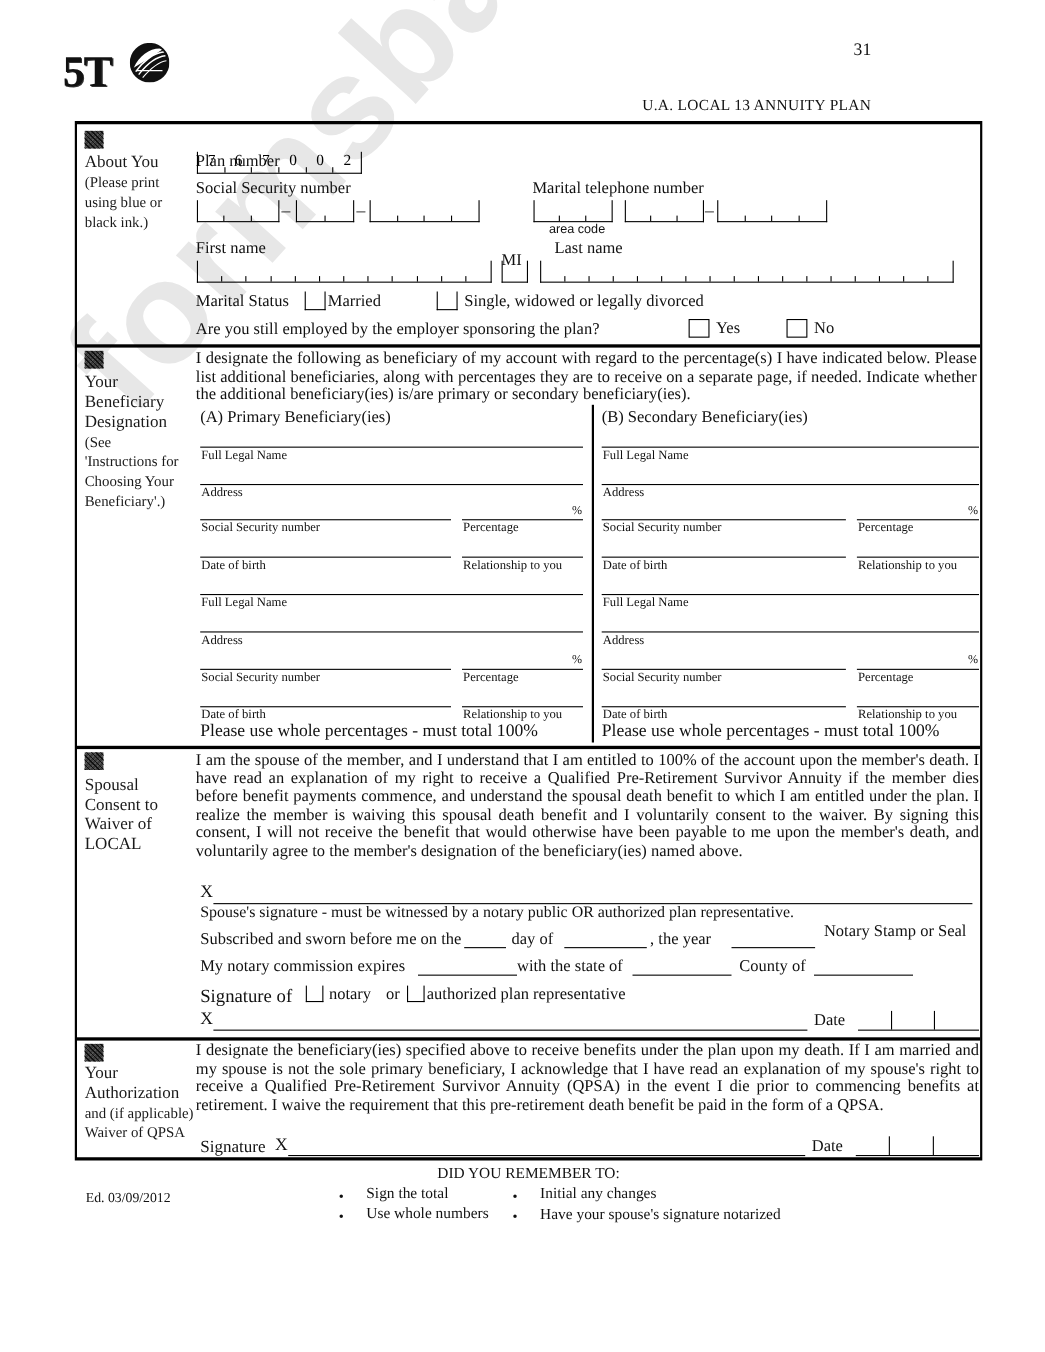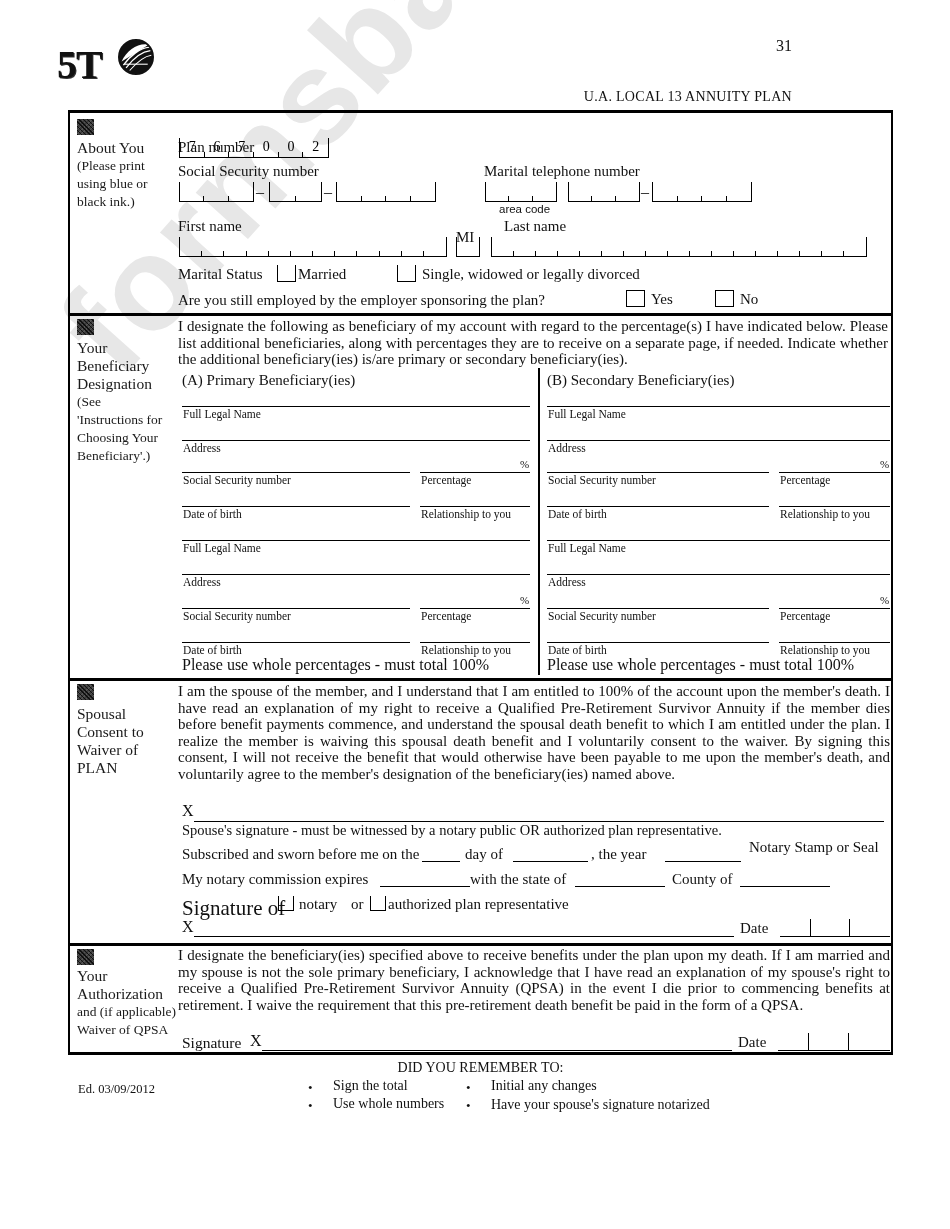--- a/index.html
+++ b/index.html
@@ -397,21 +397,21 @@
       </div>
 
       <div class="divider" style="top:565px;"></div>
 
       <div class="sec">
         <div class="marker" style="left:7px;top:571px;"></div>
         <div class="seclabel" style="left:7px;top:592px;width:100px;">
           <div>Spousal</div>
           <div>Consent to</div>
           <div>Waiver of</div>
-          <div>PLAN</div>
+          <div>LOCAL</div>
         </div>
 
         <div class="body-p" style="left:108px;top:570px;width:712px;text-align:justify;text-align-last:left;">I am the spouse of the member, and I understand that I am entitled to 100% of the account upon the member's death.  I have read an explanation of my right to receive a Qualified Pre-Retirement Survivor Annuity if the member dies before benefit payments commence, and understand the spousal death benefit to which I am entitled under the plan.  I realize the member is waiving this spousal death benefit and I voluntarily consent to the waiver.  By signing this consent, I will not receive the benefit that would otherwise have been payable to me upon the member's death, and voluntarily agree to the member's designation of the beneficiary(ies) named above.</div>
 
         <div class="t" style="left:112px;top:689px;font-size:16px;">X</div>
         <div class="rule" style="left:124px;top:708px;width:690px;"></div>
         <div class="t" style="left:112px;top:709px;font-size:14.5px;">Spouse's signature - must be witnessed by a notary public OR authorized plan representative.</div>
 
         <div class="t" style="left:112px;top:733px;font-size:15px;">Subscribed and sworn before me on the</div>
         <div class="rule" style="left:352px;top:748px;width:38px;"></div>
@@ -421,21 +421,21 @@
         <div class="rule" style="left:595px;top:748px;width:76px;"></div>
         <div class="t" style="left:679px;top:726px;font-size:15px;">Notary Stamp or Seal</div>
 
         <div class="t" style="left:112px;top:758px;font-size:15px;">My notary commission expires</div>
         <div class="rule" style="left:310px;top:773px;width:90px;"></div>
         <div class="t" style="left:400px;top:758px;font-size:15px;">with the state of</div>
         <div class="rule" style="left:505px;top:773px;width:90px;"></div>
         <div class="t" style="left:602px;top:758px;font-size:15px;">County of</div>
         <div class="rule" style="left:670px;top:773px;width:90px;"></div>
 
-        <div class="t" style="left:112px;top:783px;font-size:21px;">Signature of</div>
+        <div class="t" style="left:112px;top:783px;font-size:17px;">Signature of</div>
         <div class="cbox" style="left:208px;top:783px;width:16px;height:15px;"></div>
         <div class="t" style="left:229px;top:783px;font-size:15px;">notary</div>
         <div class="t" style="left:281px;top:783px;font-size:15px;">or</div>
         <div class="cbox" style="left:300px;top:783px;width:16px;height:15px;"></div>
         <div class="t" style="left:318px;top:783px;font-size:15px;">authorized plan representative</div>
 
         <div class="t" style="left:112px;top:805px;font-size:16px;">X</div>
         <div class="rule" style="left:124px;top:823px;width:540px;"></div>
         <div class="t" style="left:670px;top:807px;font-size:15px;">Date</div>
         <div class="rule" style="left:710px;top:823px;width:110px;"></div>

